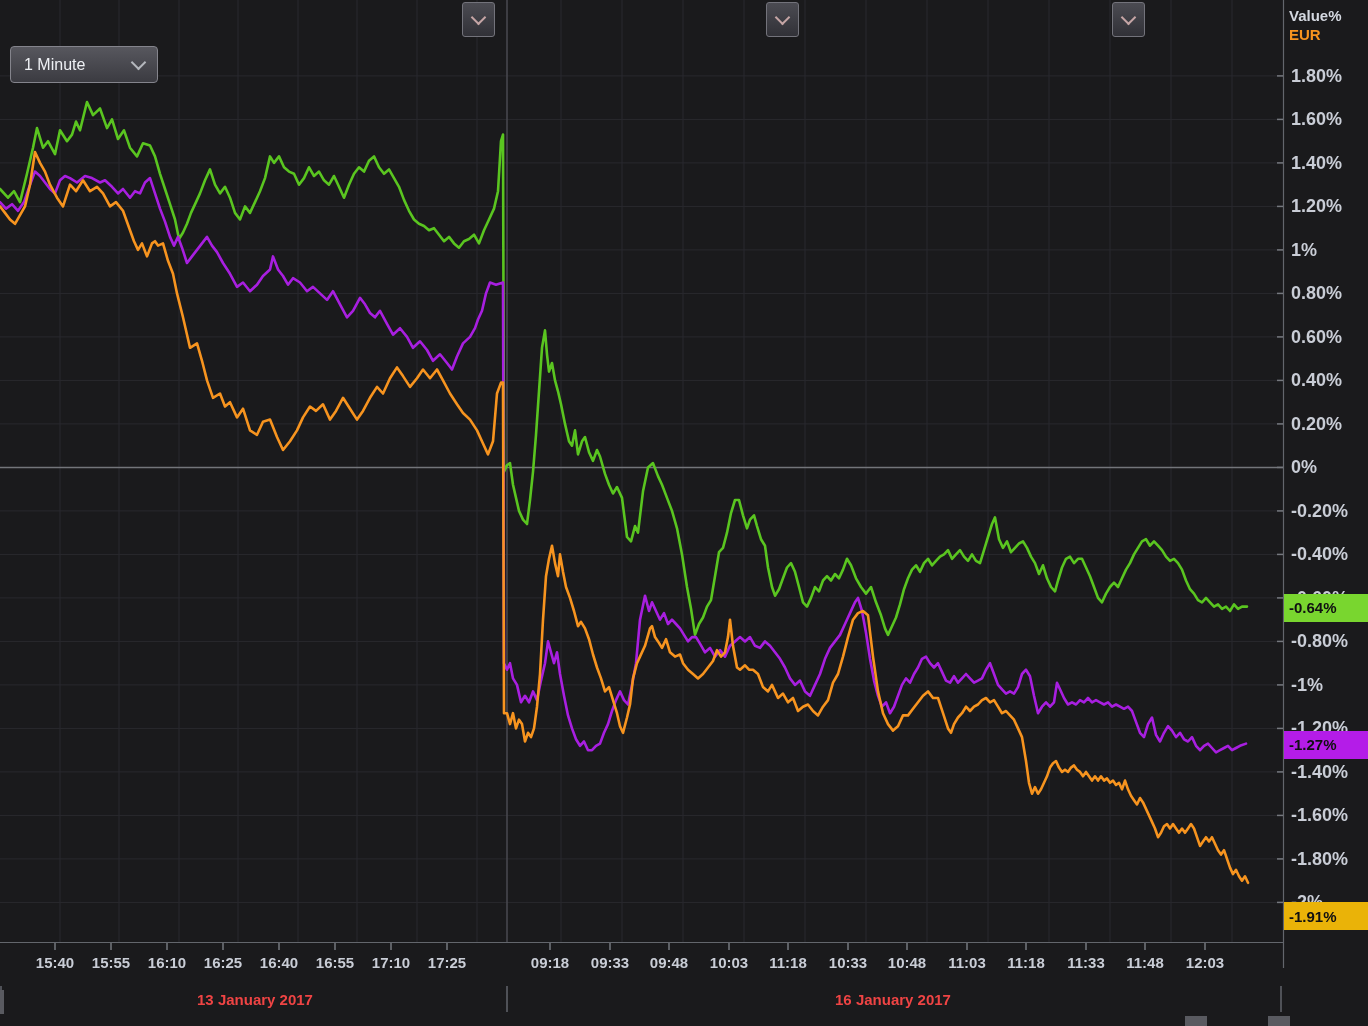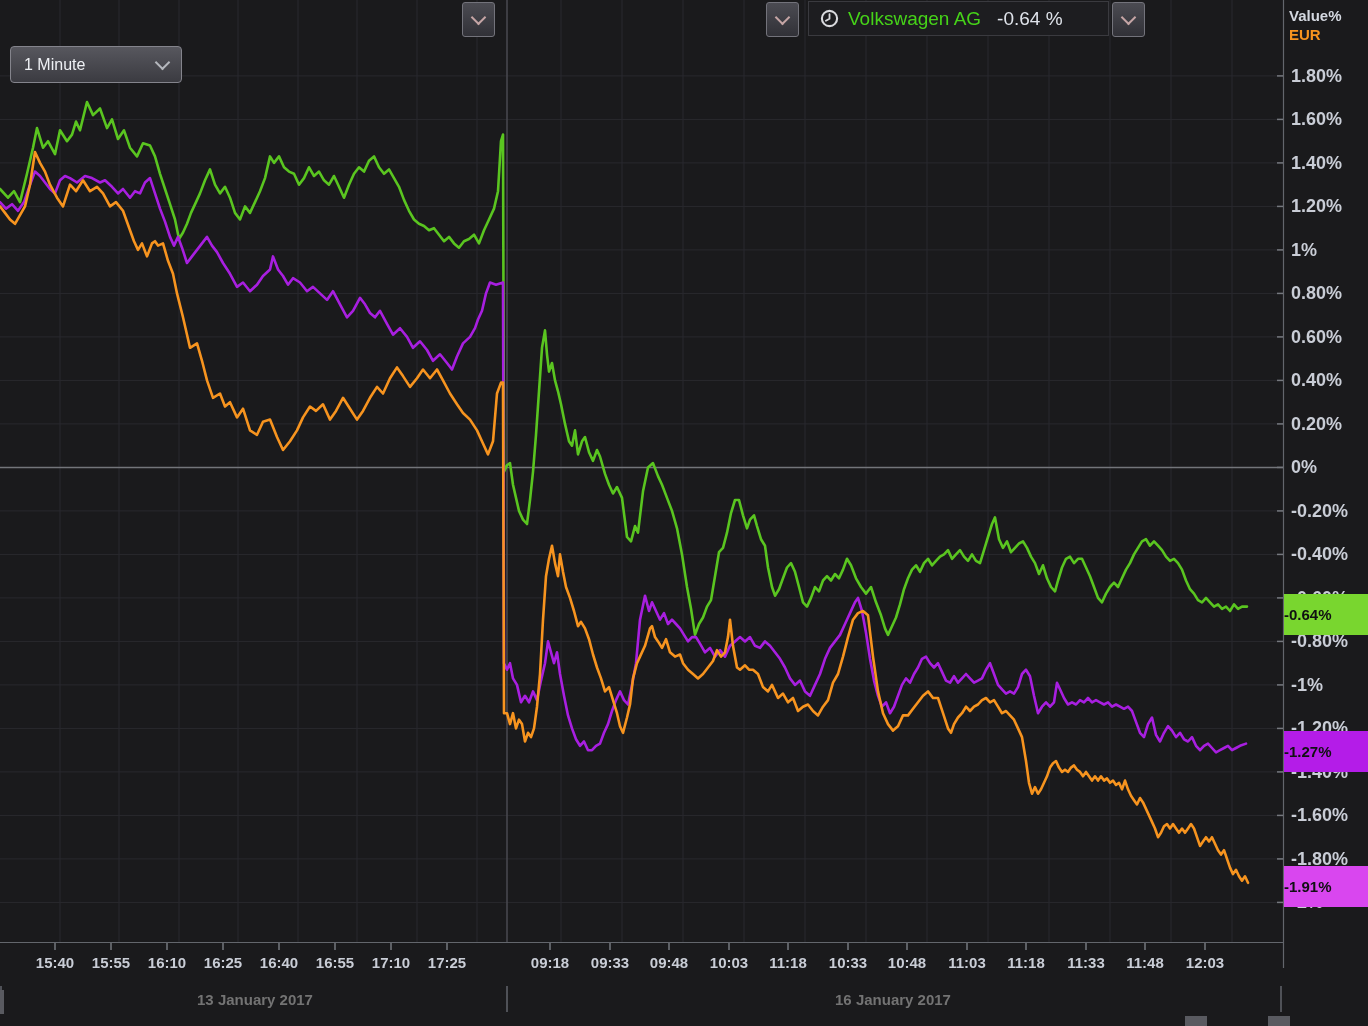--- a/index.html
+++ b/index.html
@@ -8,34 +8,34 @@
   #chart-svg{position:absolute;left:0;top:0;}
   .tab{position:absolute;top:1px;height:35px;background:#1d1d20;border:1px solid #3a3a3f;
        box-sizing:border-box;display:flex;align-items:center;gap:9px;padding:0 11px;z-index:5;}
   .tab-name{font-size:19px;white-space:nowrap;}
   .tab-change{font-size:19px;color:#dfe3ea;margin-left:7px;white-space:nowrap;}
   .chev-btn{position:absolute;top:2px;width:31px;height:33px;z-index:5;
             background:linear-gradient(#4b4b52,#313137);border:1px solid #73737b;border-radius:3px;
             display:flex;align-items:center;justify-content:center;cursor:pointer;}
   .chev{width:9px;height:9px;border-right:2px solid #c5a5a5;border-bottom:2px solid #c5a5a5;
         transform:rotate(45deg);margin-top:-5px;}
-  .interval{position:absolute;left:10px;top:46px;width:172px;height:37px;z-index:5;
+  .interval{position:absolute;left:10px;top:46px;width:148px;height:37px;z-index:5;
             background:linear-gradient(#57575e,#3b3b41);border:1px solid #84848c;border-radius:4px;
             box-sizing:border-box;display:flex;align-items:center;justify-content:space-between;
             padding:16px 13px;cursor:pointer;}
   .interval-label{font-size:16px;color:#eef0f4;}
   .chev-grey{width:9px;height:9px;border-right:2px solid #b4b7bd;border-bottom:2px solid #b4b7bd;
         transform:rotate(45deg);margin-top:-4px;}
   .axis-title{position:absolute;left:1289px;font-size:15px;font-weight:700;z-index:2;}
   .ylab{position:absolute;left:1291px;font-size:18px;font-weight:700;color:#c9cdd6;height:20px;line-height:20px;z-index:1;}
   .xlab{position:absolute;top:954px;width:56px;text-align:center;font-size:15px;font-weight:700;color:#c9cdd6;z-index:1;}
-  .datelab{position:absolute;top:991px;width:220px;text-align:center;font-size:15px;font-weight:700;color:#737373;z-index:1;}
-  .badge{position:absolute;left:1284px;width:84px;height:41px;z-index:3;
+  .datelab{position:absolute;top:991px;width:220px;text-align:center;font-size:15px;font-weight:700;color:#ef4444;z-index:1;}
+  .badge{position:absolute;left:1284px;width:84px;height:28px;z-index:3;
          font-size:15px;font-weight:700;color:#101012;display:flex;align-items:center;
-         box-sizing:border-box;}
+         padding-left:5px;box-sizing:border-box;}
   .frag{position:absolute;background:#595a60;z-index:4;}
 </style>
 </head>
 <body>
 
 <div class="screen">
 
   <svg id="chart-svg" width="1368" height="1026" viewBox="0 0 1368 1026">
       <line x1="0" y1="75.90810436388826" x2="1283" y2="75.90810436388826" stroke="#29292e" stroke-width="1"></line>
       <line x1="0" y1="119.40845070422534" x2="1283" y2="119.40845070422534" stroke="#29292e" stroke-width="1"></line>
@@ -129,30 +129,20 @@
     </svg>
 
   <div class="chev-btn" style="left:462px;">
     <span class="chev"></span>
   </div>
 
   <div class="chev-btn" style="left:766px;">
     <span class="chev"></span>
   </div>
 
-  <div class="tab" style="left:808px;width:301px;">
-    <span style="display:flex;">
-      <svg width="19" height="19" viewBox="0 0 19 19">
-          <circle cx="9.5" cy="9.5" r="7.6" fill="none" stroke="#d9dade" stroke-width="2.1"></circle>
-          <path d="M9.5 5.2 L9.5 9.8 L5.9 11.7" fill="none" stroke="#d9dade" stroke-width="1.8" stroke-linecap="round"></path>
-        </svg>
-    </span>
-    <span class="tab-name" style="color: rgb(70, 211, 25);">Volkswagen AG</span>
-    <span class="tab-change">-0.64 %</span>
-  </div>
   <div class="chev-btn" style="left:1112px;">
     <span class="chev"></span>
   </div>
 
   <div class="interval">
     <span class="interval-label">1 Minute</span>
     <span class="chev-grey"></span>
   </div>
 
   <div class="axis-title" style="top:7px;color:#d4d8e0;">Value%</div>
@@ -198,21 +188,21 @@
       <span class="xlab" style="left: 879px;">10:48</span>
       <span class="xlab" style="left: 939px;">11:03</span>
       <span class="xlab" style="left: 998px;">11:18</span>
       <span class="xlab" style="left: 1058px;">11:33</span>
       <span class="xlab" style="left: 1117px;">11:48</span>
       <span class="xlab" style="left: 1177px;">12:03</span>
     </div>
   <div id="badges">
       <div class="badge" style="top: 593.612px; background: rgb(121, 214, 47);">-0.64%</div>
       <div class="badge" style="top: 730.638px; background: rgb(180, 28, 232);">-1.27%</div>
-      <div class="badge" style="top: 866px; background: #d946ef;">-1.91%</div>
+      <div class="badge" style="top: 902px; background: #eab308;">-1.91%</div>
     </div>
   <div id="datelabels">
       <span class="datelab" style="left: 145px;">13 January 2017</span>
       <span class="datelab" style="left: 783px;">16 January 2017</span>
     </div>
 
   <div class="frag" style="left:0px;top:990px;width:4px;height:24px;"></div>
   <div class="frag" style="left:1185px;top:1016px;width:22px;height:10px;"></div>
   <div class="frag" style="left:1268px;top:1016px;width:22px;height:10px;"></div>
 

